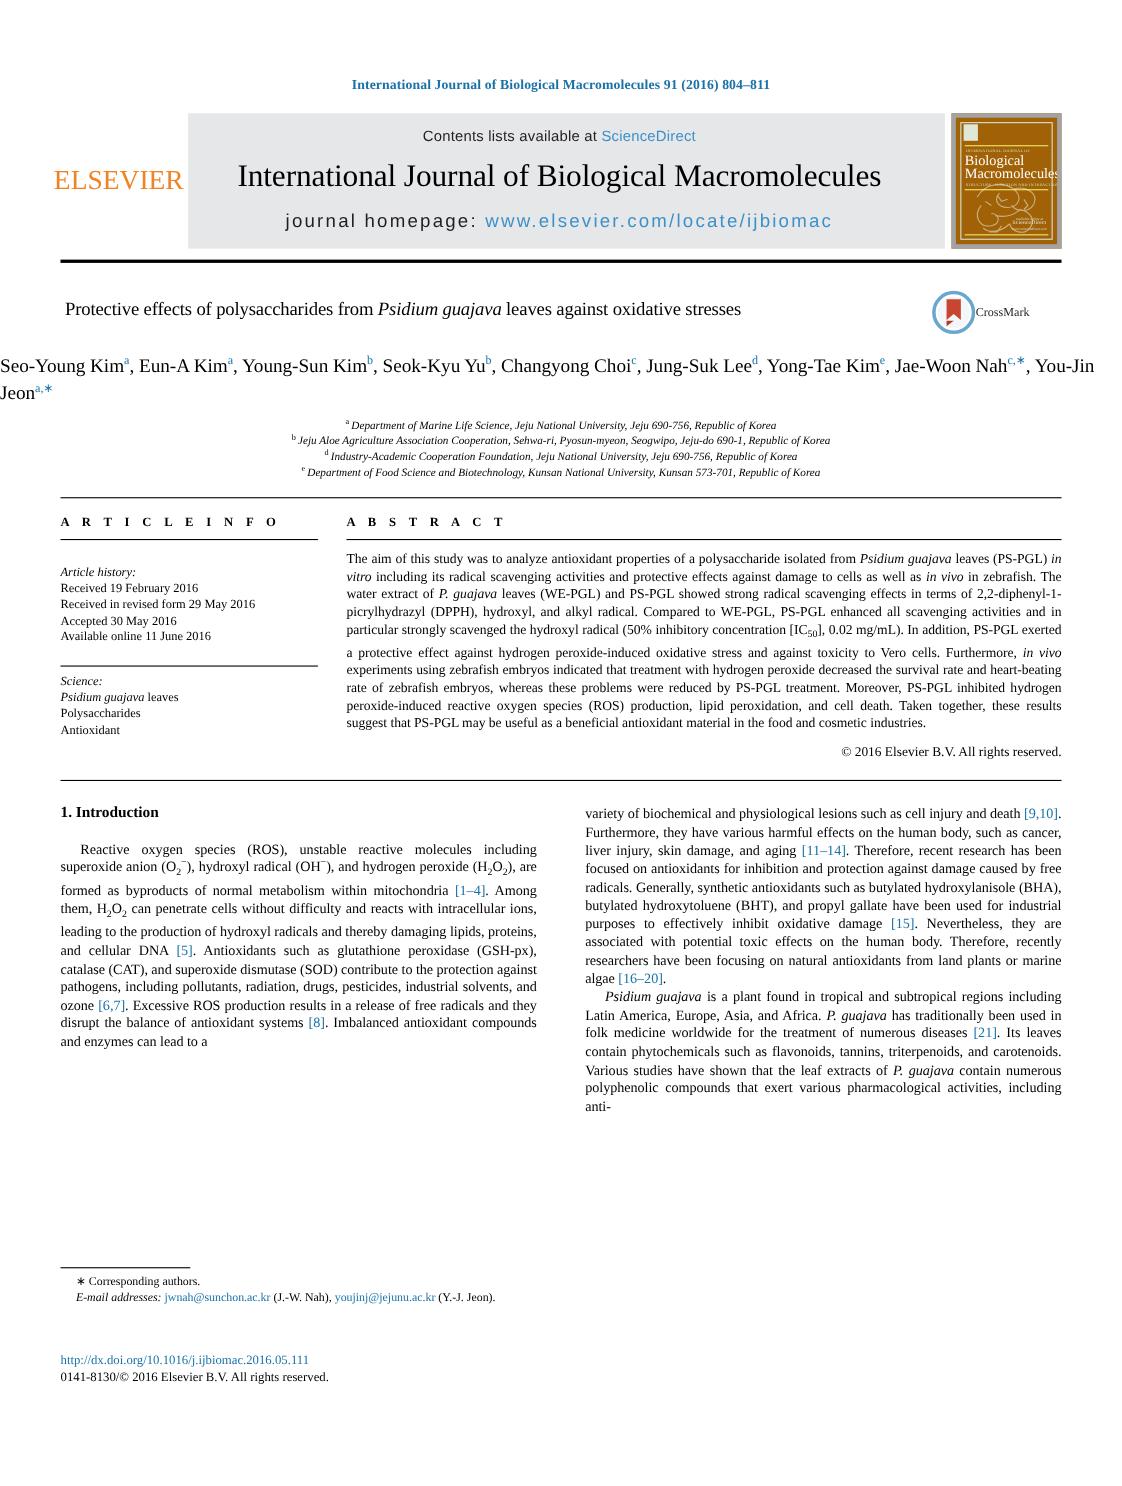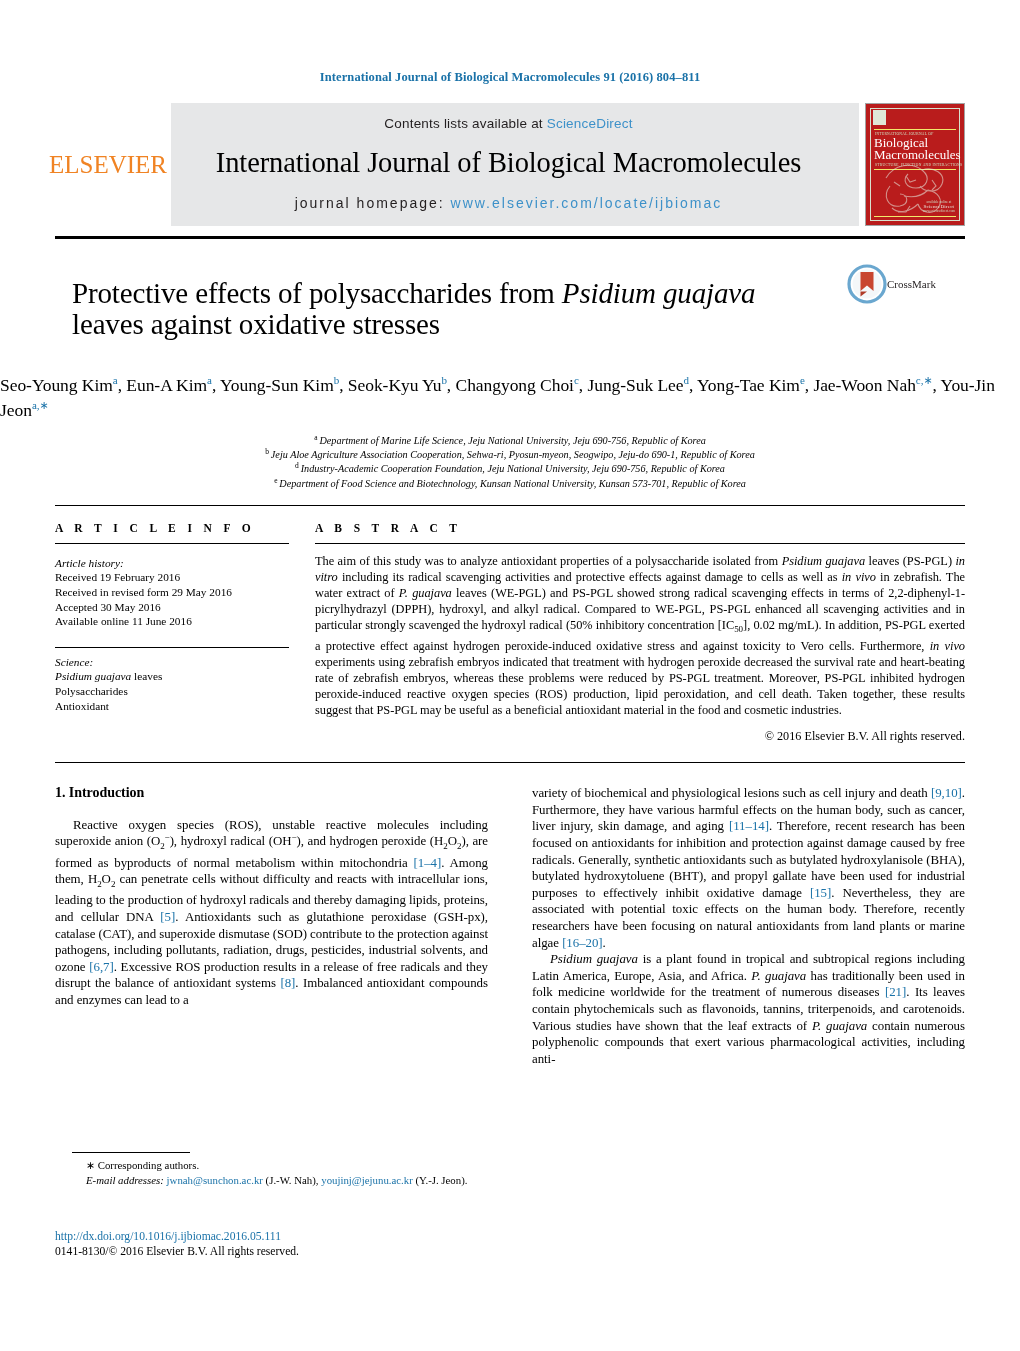--- a/index.html
+++ b/index.html
@@ -82,32 +82,32 @@
   }
   .journal-title {
     font-family: "Liberation Serif", serif;
     font-size: 28.5px;
     color: #000;
     letter-spacing: -0.1px;
     white-space: nowrap;
   }
   .homepage-line {
     font-family: "Liberation Sans", sans-serif;
-    font-size: 14px;
+    font-size: 17px;
     color: #231f20;
     letter-spacing: 2.0px;
   }
   .homepage-line .url {
     color: #3d91c9;
   }
   .cover {
     width: 100px;
     flex: 0 0 100px;
-    border: 1px solid #a3a3a3;
-    background: #b91c1c;
+    border: 4px solid #a3a3a3;
+    background: #a16207;
     position: relative;
     box-sizing: border-box;
     overflow: hidden;
   }
   .cover-inner {
     position: absolute;
     inset: 4px;
     border: 1px solid #d7e2cf;
   }
   .cover-eltag {
@@ -170,23 +170,23 @@
   
   .title-block {
     margin: 22px 55px 0 55px;
     display: flex;
     align-items: flex-start;
   }
   .title-left { flex: 1 1 auto; }
   h1.paper-title {
     font-family: "Liberation Serif", serif;
     font-weight: normal;
-    font-size: 29px;
+    font-size: 17px;
     line-height: 31px;
-    margin: 17px;
+    margin: 4px;
     letter-spacing: -0.15px;
   }
   h1.paper-title .it { font-style: italic; }
 
   .crossmark {
     flex: 0 0 auto;
     width: 118px;
     display: flex;
     align-items: center;
     gap: 0;
@@ -250,21 +250,21 @@
     font-family: "Liberation Serif", serif;
     font-weight: bold;
     font-size: 11.5px;
     letter-spacing: 4.4px;
   }
   .hr-blk {
     border-top: 1px solid #000;
     margin-top: 9px;
   }
   .info-group {
-    margin-top: 12px;
+    margin-top: 23px;
     font-family: "Liberation Serif", serif;
     font-size: 11.3px;
     line-height: 14.6px;
   }
   .info-group .gl { font-style: italic; }
   .info-group.kw { margin-top: 7px; }
   .kw-sep {
     border-top: 1px solid #000;
     margin-top: 18px;
   }
@@ -316,21 +316,21 @@
   .bcol p { margin: 0; text-indent: 18px; }
   .bcol p.noindent { text-indent: 0; }
   .ref { color: #1a72a8; }
   .it { font-style: italic; }
   sub { font-size: 9px; }
   sup.chg { font-size: 9px; vertical-align: super; line-height: 0; }
 
   
   .footnote {
     position: absolute;
-    left: 72px;
+    left: 55px;
     top: 1152px;
     width: 416px;
     font-family: "Liberation Serif", serif;
     font-size: 10.8px;
     line-height: 14.5px;
   }
   .fn-rule {
     width: 118px;
     border-top: 1px solid #000;
     margin-bottom: 5px;

